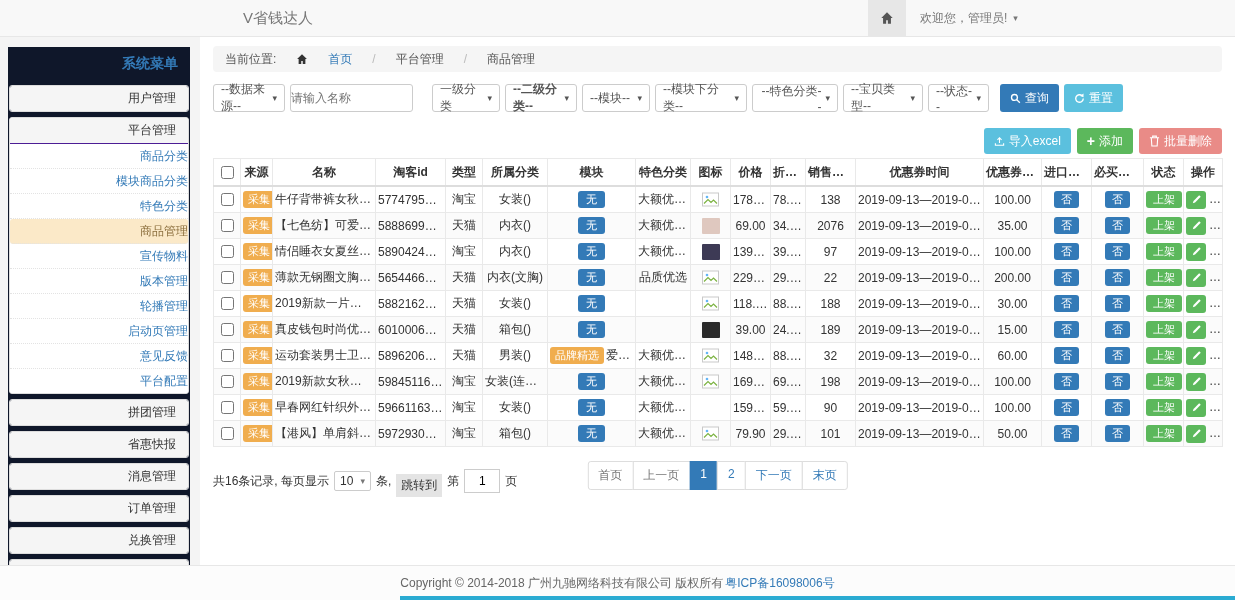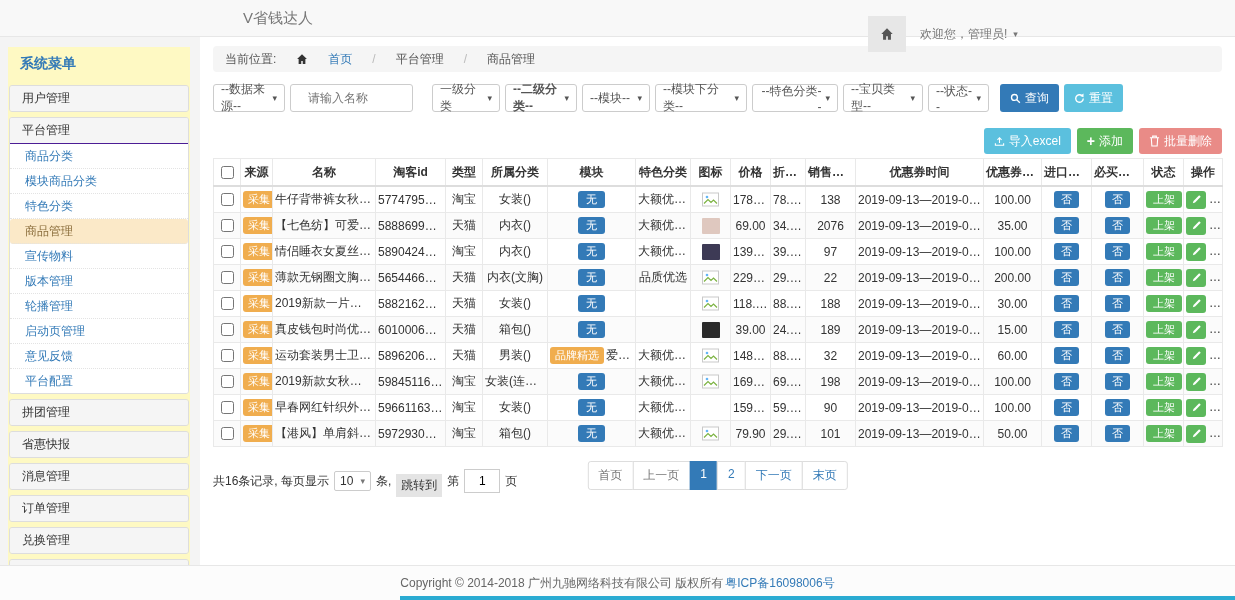--- a/index.html
+++ b/index.html
@@ -1,41 +1,41 @@
 <!DOCTYPE html>
 <html><head>
 <meta charset="utf-8">
 <style>
   html,body{margin:0;padding:0;}
   body{width:1235px;height:600px;background:#f4f4f4;font-family:"Liberation Sans","DejaVu Sans",sans-serif;font-size:12px;color:#333;overflow:hidden;position:relative;}
   
   .topbar{position:absolute;top:0;left:0;right:0;height:36px;background:#f8f8f8;border-bottom:1px solid #e7e7e7;z-index:6;}
   .brand{position:absolute;left:243px;top:0;line-height:36px;font-size:15px;color:#777;}
-  .topbar-right{position:absolute;left:868px;top:16px;height:36px;display:flex;align-items:center;text-align:center;}
+  .topbar-right{position:absolute;left:868px;top:0;height:36px;display:flex;align-items:center;text-align:center;}
   .home-btn{width:38px;height:36px;background:#e7e7e7;display:flex;align-items:center;justify-content:center;cursor:pointer;}
   .welcome{padding:0 14px 0 14px;color:#777;display:flex;gap:6px;align-items:center;cursor:pointer;}
   .caret{font-size:9px;color:#777;}
   
-  .sidebar{position:absolute;left:8px;top:47px;bottom:33px;width:182px;background:#fef9c3;overflow:hidden;z-index:1;}
+  .sidebar{position:absolute;left:8px;top:47px;bottom:33px;width:182px;background:#0f172a;overflow:hidden;z-index:1;text-align:right;}
   .sb-title{padding:8px 12px 7px;color:#337ab7;font-weight:bold;font-size:14px;}
   .sb-panel{margin:5px 1px 0;border:1px solid #ddd;border-radius:3px;overflow:hidden;background:#fff;}
   .sb-head{height:25px;line-height:25px;padding:0 12px;background:#f5f5f5;color:#333;font-size:12px;cursor:pointer;}
   .sb-sub{background:#fff;border-top:1px solid #4c1d95;}
   .sb-item{height:24px;line-height:24px;padding:0 0 0 15px;color:#337ab7;font-size:12px;border-bottom:1px dotted #e3e3e3;cursor:pointer;}
   .sb-item:last-child{border-bottom:none;}
   .sb-item.active{background:#fbe9c8;color:#8a6d3b;border-radius:3px;}
   
   .content{position:absolute;left:200px;top:36px;width:1035px;bottom:35px;background:#fff;z-index:2;}
   .breadcrumb{margin:10px 13px 0;background:#f5f5f5;border-radius:4px;height:26px;line-height:26px;padding:0 12px;color:#555;display:flex;gap:20px;align-items:center;}
   .bc-home{color:#337ab7;text-decoration:none;cursor:pointer;}
   .bc-sep{color:#bbb;}
   .filters{margin:12px 13px 0;display:flex;gap:5px;align-items:center;}
   .f-select{height:28px;border:1px solid #ccc;border-radius:3px;background:#fff;display:flex;align-items:center;justify-content:space-between;padding:0 7px;color:#555;cursor:pointer;box-sizing:border-box;}
   .f-caret{font-size:9px;color:#555;margin-left:4px;}
-  .f-input{height:28px;border:1px solid #ccc;border-radius:3px;padding:0 17px;box-sizing:border-box;color:#333;font-size:12px;outline:none;}
+  .f-input{height:28px;border:1px solid #ccc;border-radius:3px;padding:0 0;box-sizing:border-box;color:#333;font-size:12px;outline:none;}
   .f1{width:72px;} .f2{width:123px;margin-right:14px;} .f3{width:68px;} .f4{width:72px;font-weight:bold;} .f5{width:68px;}
   .f6{width:92px;} .f7{width:86px;text-align:right;} .f8{width:80px;justify-content:space-between;} .f9{width:61px;margin-right:6px;}
   .btn{height:28px;border:none;border-radius:3px;color:#fff;font-size:12px;display:inline-flex;align-items:center;gap:4px;padding:0 10px;cursor:pointer;font-family:inherit;}
   .btn-query{background:#337ab7;}
   .btn-reset{background:#5bc0de;}
   .actions-row{margin:16px 13px 0;display:flex;justify-content:flex-end;gap:6px;}
   .actions-row .btn{height:26px;}
   .btn-import{background:#5bc0de;}
   .btn-add{background:#5cb85c;}
   .btn-batch-del{background:#e98b87;}

